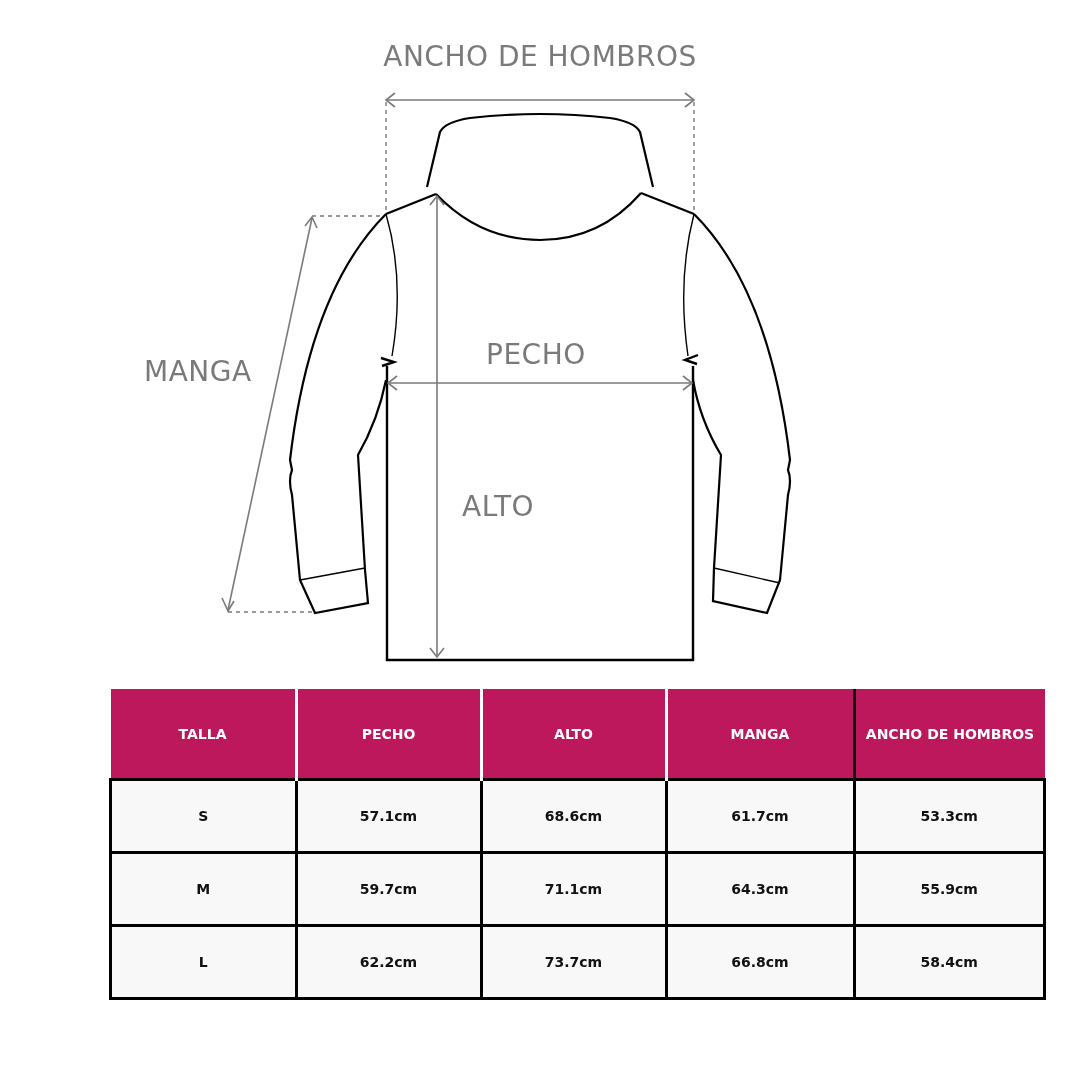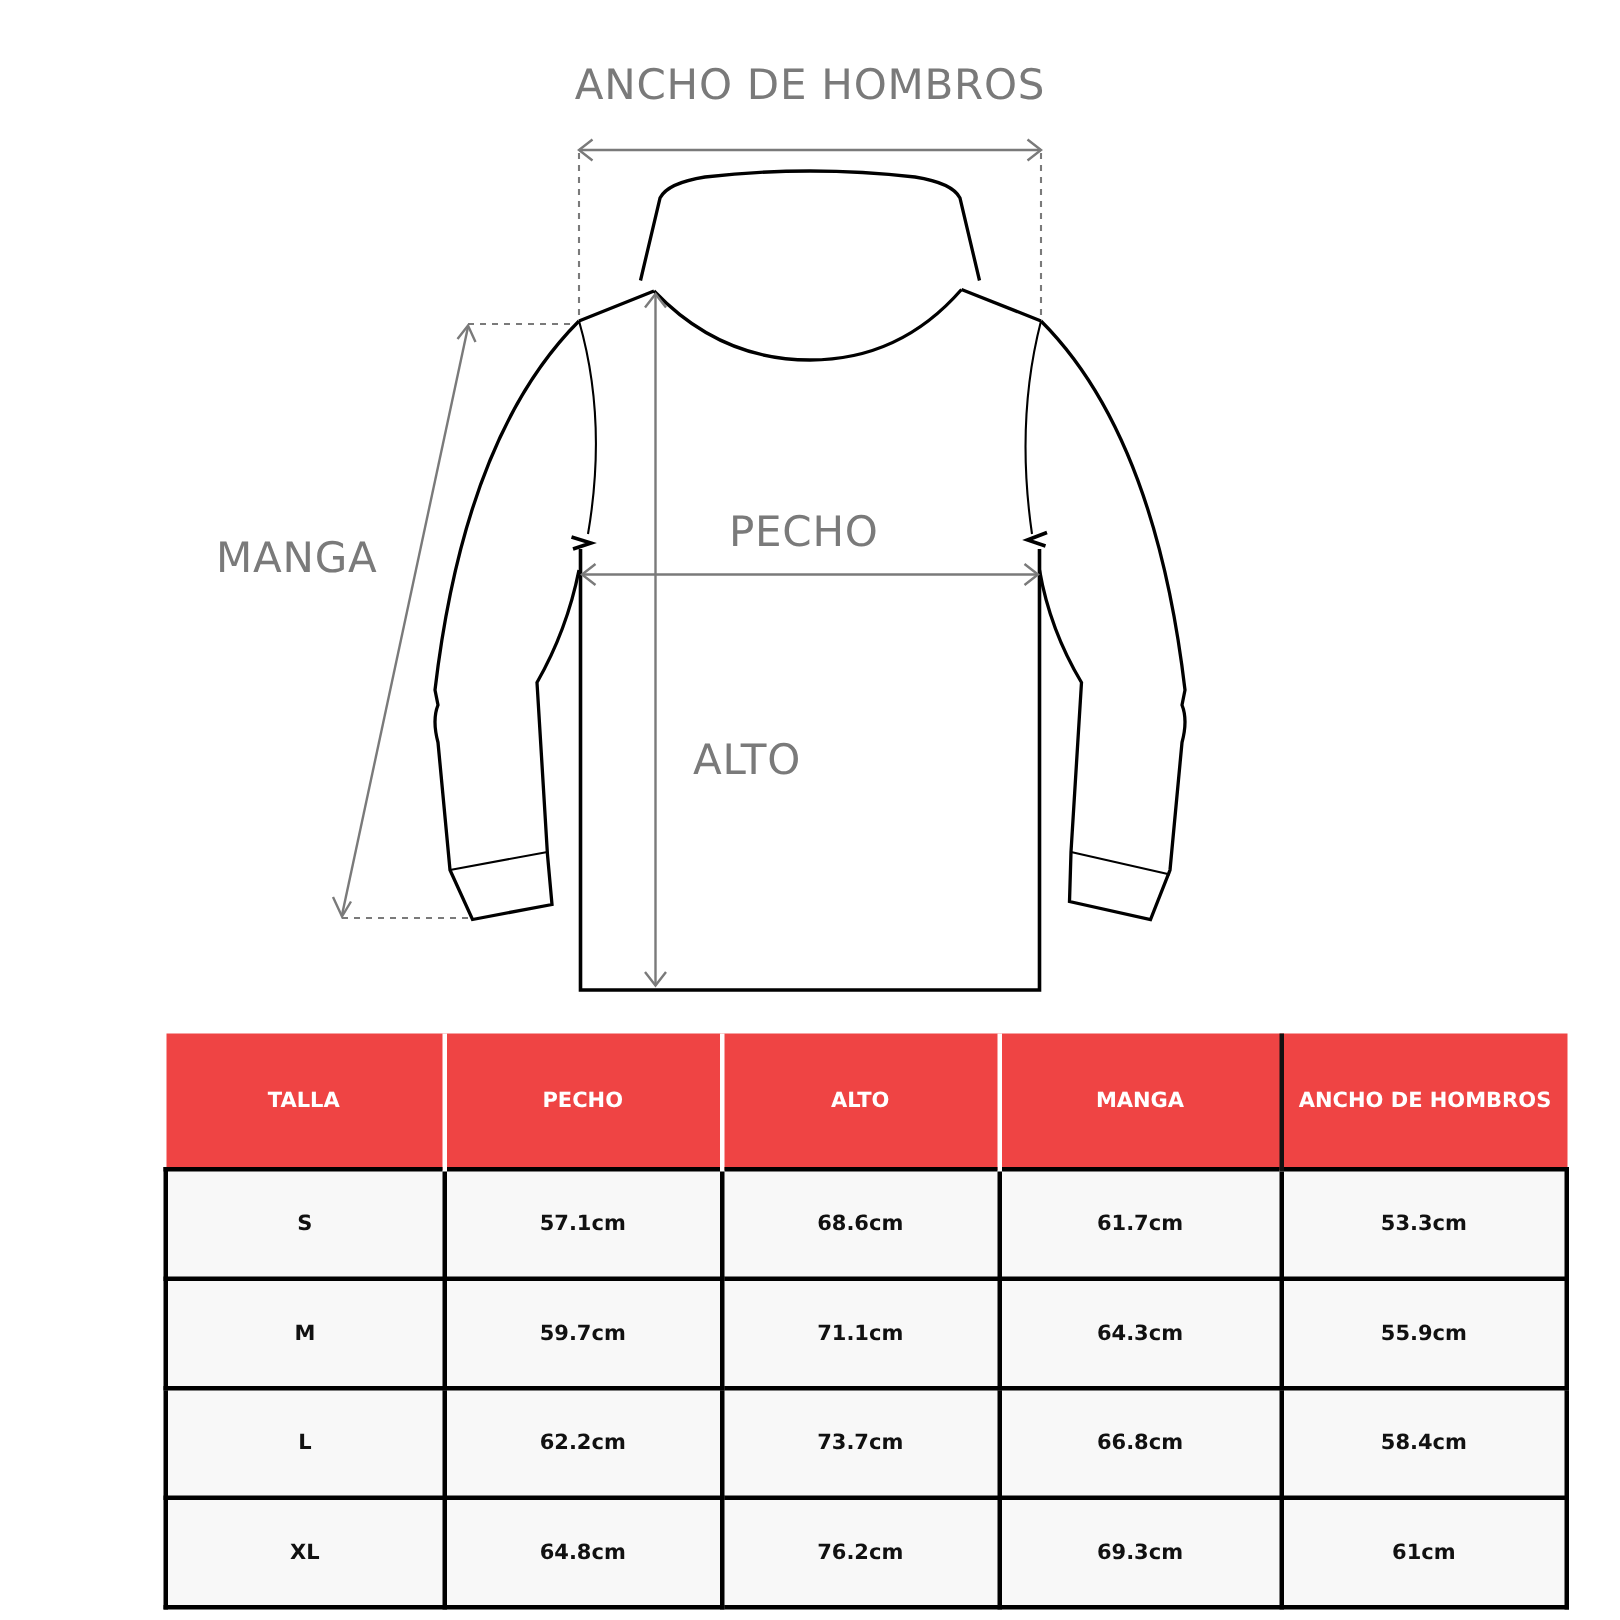--- a/index.html
+++ b/index.html
@@ -6,21 +6,21 @@
     body { width: 1080px; height: 1080px; position: relative; overflow: hidden; font-family: "DejaVu Sans", sans-serif; }
     .diagram { position: absolute; left: 0; top: 0; width: 1080px; height: 680px; }
     .diagram svg { position: absolute; left: 0; top: 0; }
     .dlabel { position: absolute; color: #7a7a7a; font-family: "DejaVu Sans", sans-serif; font-size: 28px; letter-spacing: 0.5px; white-space: nowrap; }
     .lbl-hombros { left: 0; width: 1080px; text-align: center; top: 40px; }
     .lbl-manga { left: 144px; top: 355px; }
     .lbl-pecho { left: 486px; top: 338px; }
     .lbl-alto { left: 462px; top: 490px; }
 
     .size-table { position: absolute; left: 109px; top: 689px; width: 862px; border-collapse: collapse; table-layout: fixed; }
-    .size-table th { background: #ef4444; color: #fff; font-family: "DejaVu Sans", sans-serif; font-weight: bold; font-size: 14px; height: 89px; padding: 0 6px; text-align: center; line-height: 22px; border-left: 3px solid #ffffff; }
+    .size-table th { background: #be185d; color: #fff; font-family: "DejaVu Sans", sans-serif; font-weight: bold; font-size: 14px; height: 89px; padding: 0 6px; text-align: center; line-height: 22px; border-left: 3px solid #ffffff; }
     .size-table th:first-child { border-left: none; }
     .size-table th:last-child { border-left: 3px solid #111; }
     .size-table td { background: #f8f8f8; color: #111; font-family: "DejaVu Sans", sans-serif; font-weight: bold; font-size: 14px; height: 68px; text-align: center; border: 3px solid #000; }
     .col1 { width: 172px; } .col2 { width: 170px; } .col3 { width: 170px; } .col4 { width: 173px; } .col5 { width: 177px; }
   </style>
 </head>
 <body>
 
 <div class="diagram">
   <svg width="1080" height="680" viewBox="0 0 1080 680">
@@ -97,21 +97,14 @@
       <td>64.3cm</td>
       <td>55.9cm</td>
     </tr>
     <tr>
       <td>L</td>
       <td>62.2cm</td>
       <td>73.7cm</td>
       <td>66.8cm</td>
       <td>58.4cm</td>
     </tr>
-    <tr>
-      <td>XL</td>
-      <td>64.8cm</td>
-      <td>76.2cm</td>
-      <td>69.3cm</td>
-      <td>61cm</td>
-    </tr>
   </tbody>
 </table>
 
 </body></html>

